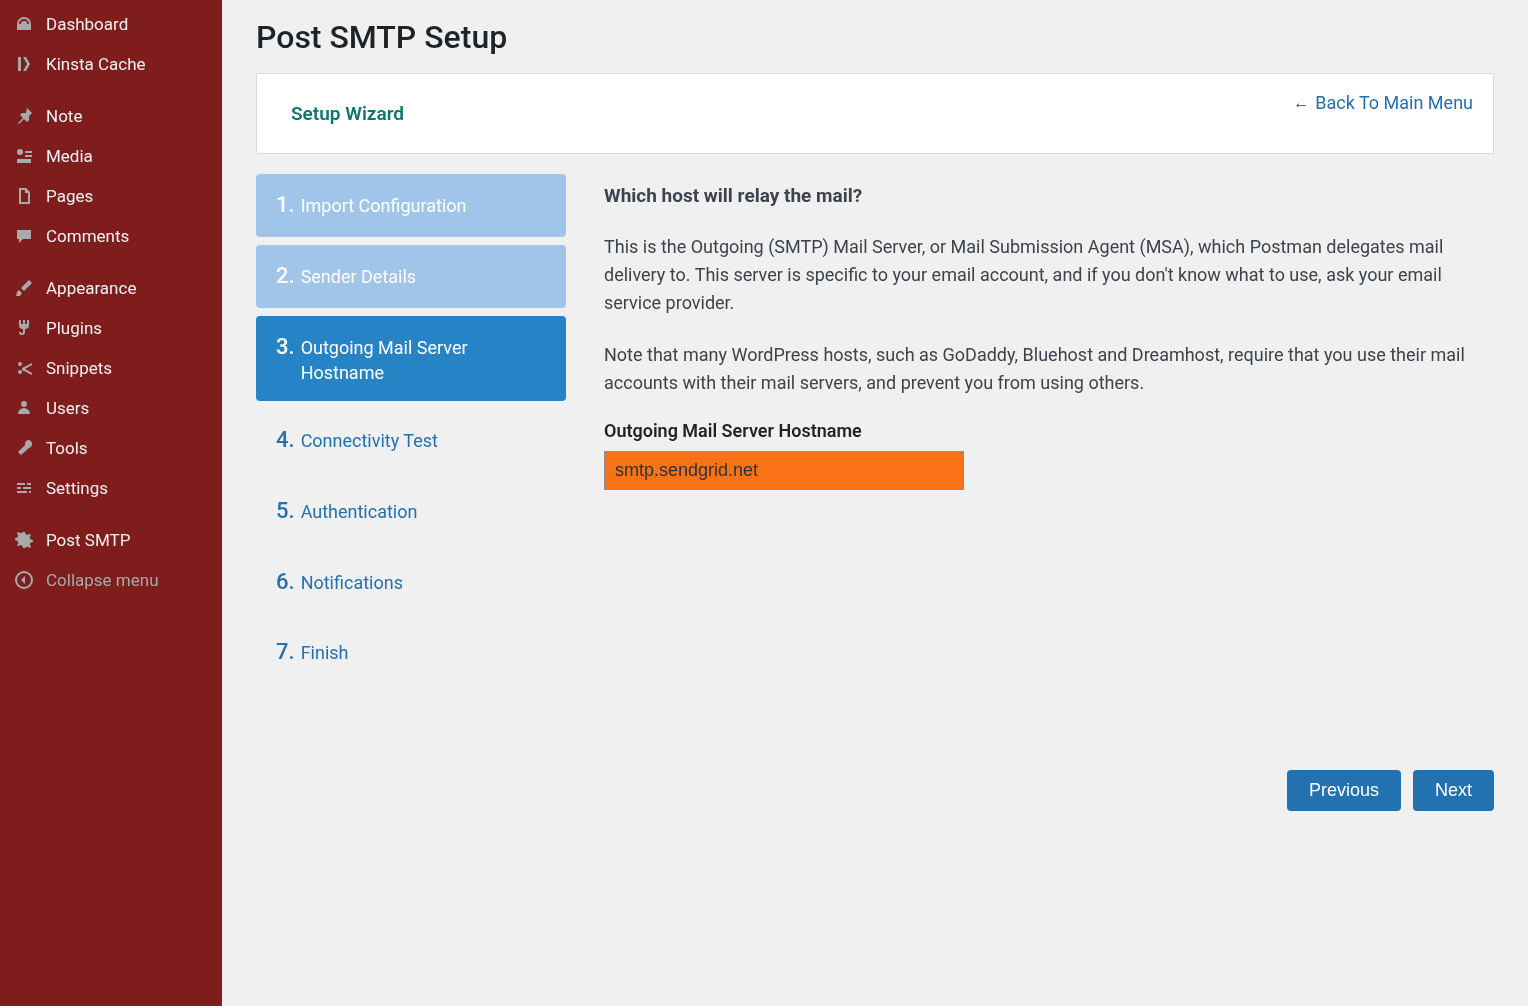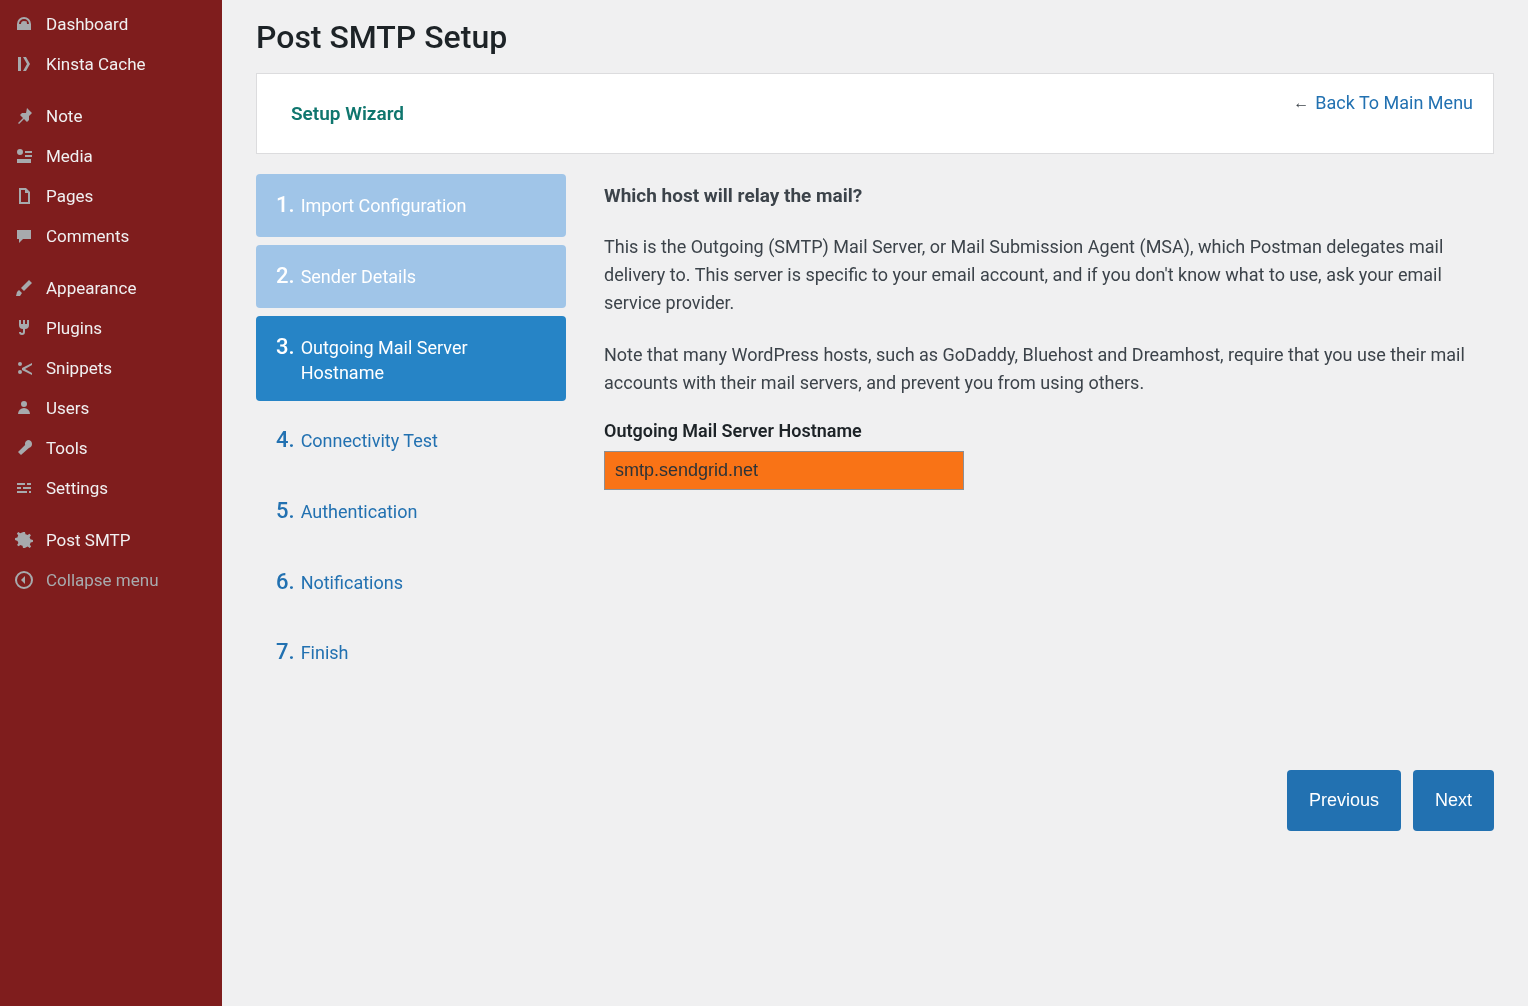--- a/index.html
+++ b/index.html
@@ -32,21 +32,21 @@
     .step .num { font-size: 22px; font-weight: 500; }
     .step.future .num { color: #2271b1; }
 
     .panel { flex: 1; }
     .panel-title { font-size: 19px; font-weight: 700; color: #3c434a; margin-bottom: 26px; margin-top: 10px; }
     .panel p { font-size: 18px; line-height: 1.55; color: #3c434a; margin-bottom: 24px; }
     .field-label { font-size: 18px; font-weight: 600; color: #1d2327; margin-bottom: 10px; }
     .field-input { width: 360px; padding: 8px 10px; font-size: 18px; border: 1px solid #8c8f94; background: #f97316; color: #2c3338; }
 
     .nav-buttons { display: flex; justify-content: flex-end; gap: 12px; margin-top: 280px; }
-    .btn { background: #2271b1; color: #fff; border: none; padding: 20px 22px; font-size: 18px; border-radius: 4px; cursor: pointer; }
+    .btn { background: #2271b1; color: #fff; border: none; padding: 10px 22px; font-size: 18px; border-radius: 4px; cursor: pointer; }
   </style>
 </head>
 <body>
 
 <div class="wrap">
   <div class="sidebar">
     <div class="sidebar-item">
       <span class="icon">
           <svg viewBox="0 0 20 20">
             <path d="M3 10a7 7 0 0114 0v6H3v-6zm7-5a5 5 0 00-5 5h2a3 3 0 016 0h2a5 5 0 00-5-5zm-1 5l3-3 1 1-3 3z"></path>

